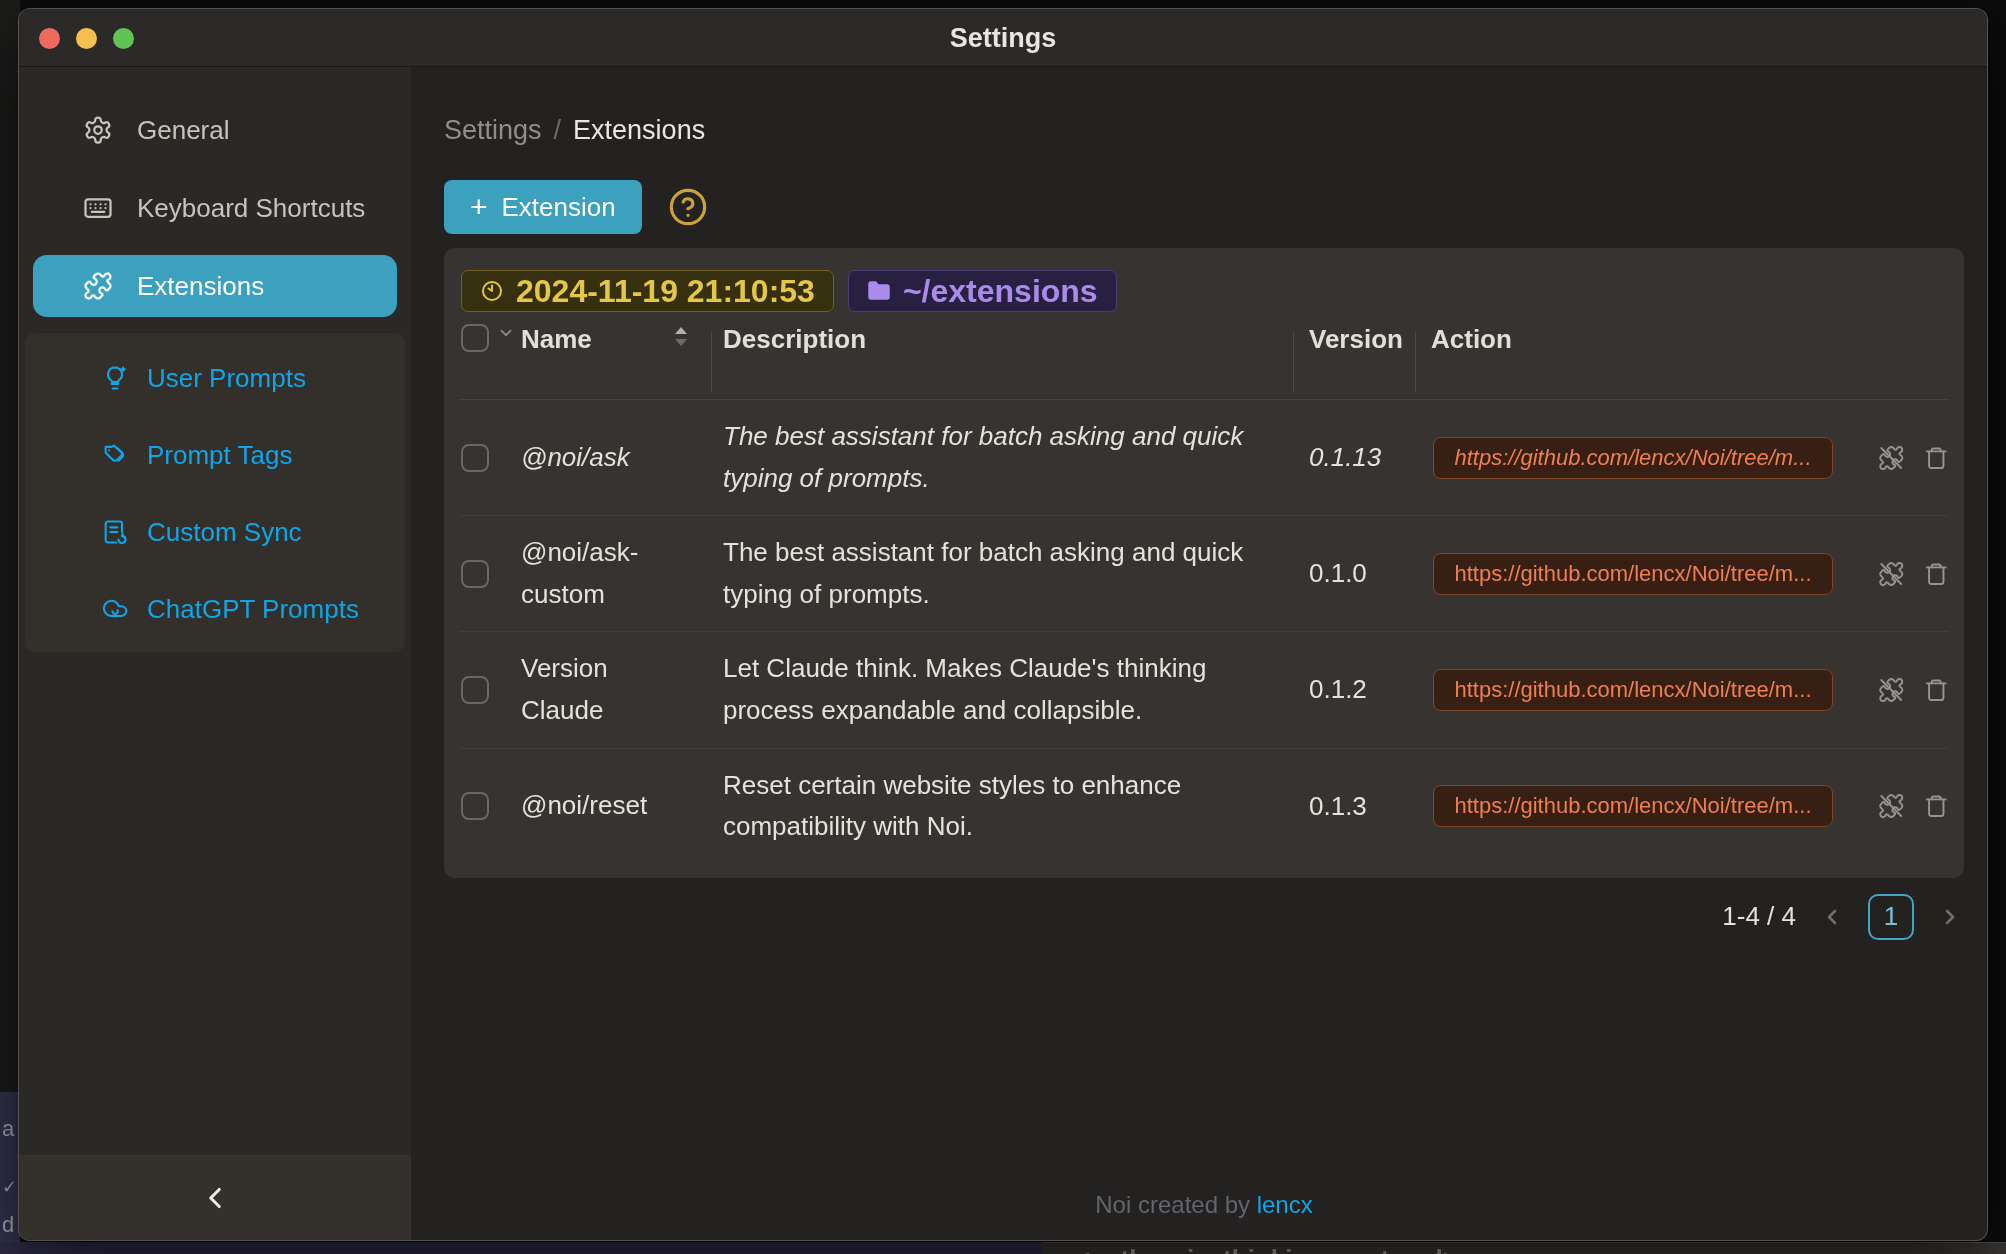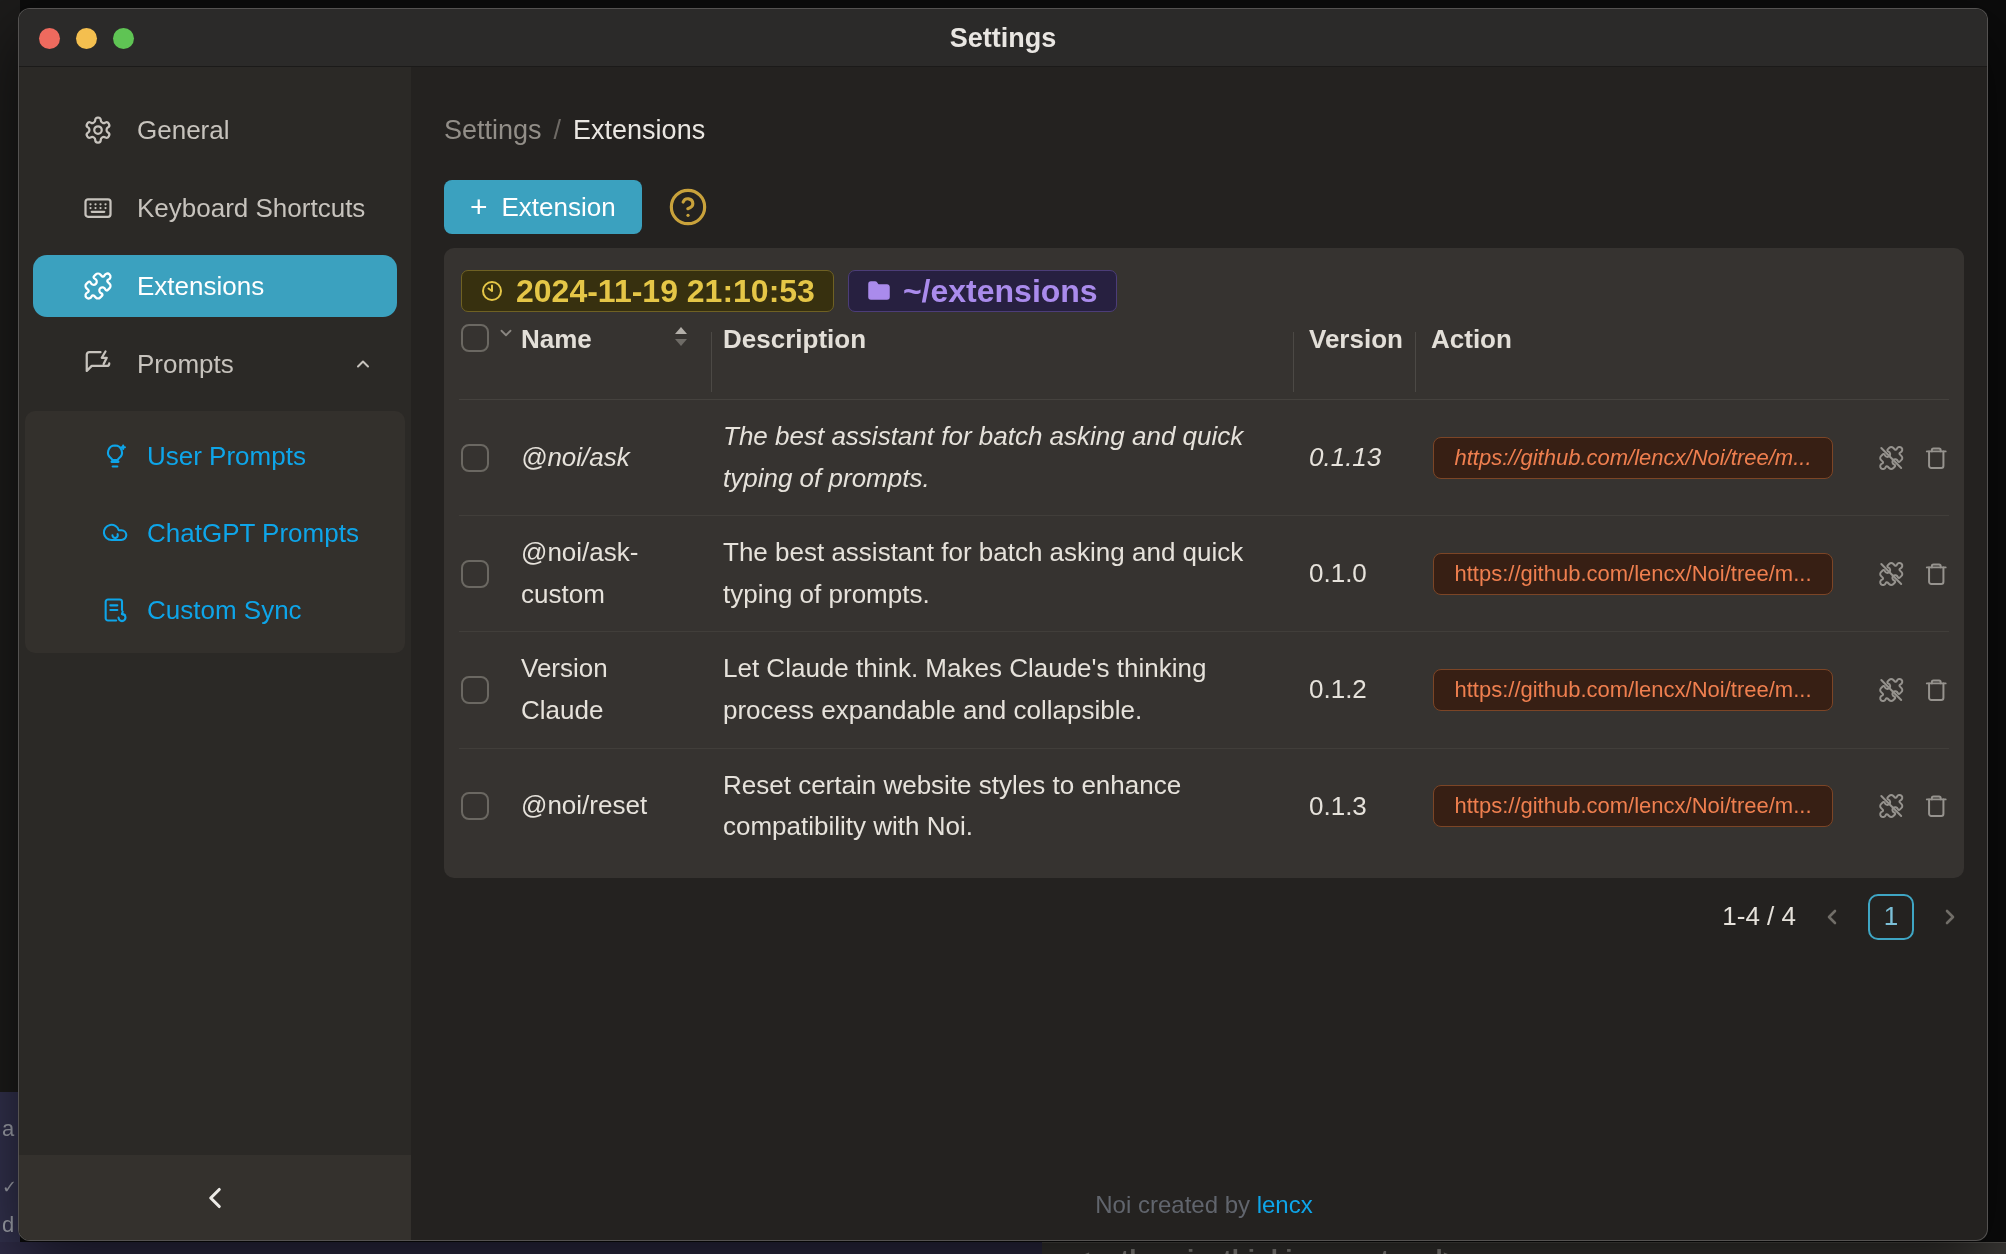--- a/index.html
+++ b/index.html
@@ -156,66 +156,61 @@
 
           <div class="nav-item active">
             <span class="ico">
               <svg viewBox="0 0 24 24" fill="none" stroke="currentColor" stroke-width="1.8" stroke-linecap="round" stroke-linejoin="round">
                   <path d="M19.44 7.85c-.05.32.06.65.29.88l1.57 1.57c.47.47.7 1.08.7 1.7s-.23 1.23-.7 1.7l-1.61 1.61a.98.98 0 0 1-.84.28c-.47-.07-.8-.48-.97-.93a2.5 2.5 0 1 0-3.21 3.22c.45.16.85.5.92.96a.98.98 0 0 1-.27.84l-1.61 1.61c-.47.47-1.09.7-1.71.7s-1.23-.23-1.7-.7l-1.57-1.57a1.03 1.03 0 0 0-.88-.29c-.49.07-.84.5-1.02.97a2.5 2.5 0 1 1-3.24-3.24c.46-.18.9-.53.97-1.02a1.03 1.03 0 0 0-.29-.88L2.7 13.7A2.4 2.4 0 0 1 2 12c0-.62.24-1.23.71-1.7l1.52-1.53c.24-.24.58-.35.92-.3.51.08.88.53 1.07 1.01a2.5 2.5 0 1 0 3.26-3.26c-.48-.2-.93-.56-1.01-1.07-.05-.34.06-.68.3-.92l1.53-1.52A2.4 2.4 0 0 1 12 2c.62 0 1.23.24 1.7.71l1.57 1.57c.23.23.56.34.88.29.49-.07.84-.5 1.02-.97a2.5 2.5 0 1 1 3.24 3.24c-.46.18-.9.53-.97 1.01Z"></path>
                 </svg>
             </span>
             <span>Extensions</span>
           </div>
 
-          <div class="nav-item">
-            <span class="ico">
-              <svg viewBox="0 0 24 24" fill="none" stroke="currentColor" stroke-width="1.8" stroke-linecap="round" stroke-linejoin="round">
-                  <path d="M21 11.5a2 2 0 0 1-2 2H7l-4 4v-13a2 2 0 0 1 2-2h9"></path>
-                  <path d="M18 2l-3 5h4l-2.5 5"></path>
-                </svg>
-            </span>
-            <span>Prompts</span>
-            <span class="grow"></span>
-            <span class="ico" style="width:20px;height:20px;flex:0 0 20px;">
-              <svg viewBox="0 0 24 24" fill="none" stroke="currentColor" stroke-width="2.4" stroke-linecap="round" stroke-linejoin="round">
-                  <polyline points="6 15 12 9 18 15"></polyline>
-                </svg>
-            </span>
-          </div>
 
           <div class="submenu">
             <div class="sub-item">
               <span class="ico">
                 <svg viewBox="0 0 24 24" fill="none" stroke="currentColor" stroke-width="1.8" stroke-linecap="round" stroke-linejoin="round">
                     <path d="M9 17h6M10 21h4"></path>
                     <path d="M12 3a6 6 0 0 1 3.3 11c-.5.35-.8.9-.9 1.5h-4.8c-.1-.6-.4-1.15-.9-1.5A6 6 0 0 1 12 3z"></path>
                     <path d="M19 3v3M17.5 4.5h3"></path>
                   </svg>
               </span>
               <span>User Prompts</span>
             </div>
             <div class="sub-item">
               <span class="ico">
                 <svg viewBox="0 0 24 24" fill="none" stroke="currentColor" stroke-width="1.8" stroke-linecap="round" stroke-linejoin="round">
-                    <path d="M17.5 18H9a6.5 6.5 0 1 1 6.23-8.36h2.27a4.18 4.18 0 0 1 0 8.36Z"></path>
-                    <path d="M9.8 14a2.3 2.3 0 1 0 4.4-1"></path>
-                  </svg>
-              </span>
-              <span>ChatGPT Prompts</span>
+                    <path d="M9 5H4v5l6.3 6.3a2.4 2.4 0 0 0 3.4 0l3.6-3.6a2.4 2.4 0 0 0 0-3.4L11 3.96 9 5Z"></path>
+                    <path d="M7 8.01V8"></path>
+                    <path d="m14 6 4.3 4.3a2.4 2.4 0 0 1 0 3.4L15 17"></path>
+                  </svg>
+              </span>
+              <span>Prompt Tags</span>
             </div>
             <div class="sub-item">
               <span class="ico">
                 <svg viewBox="0 0 24 24" fill="none" stroke="currentColor" stroke-width="1.8" stroke-linecap="round" stroke-linejoin="round">
                     <path d="M13 21H6a2 2 0 0 1-2-2V5a2 2 0 0 1 2-2h10a2 2 0 0 1 2 2v7"></path>
                     <path d="M8 8h6M8 12h6"></path>
                     <path d="M15 18.5a3 3 0 1 0 3-3"></path>
                     <polyline points="18.6 13.2 18 15.5 20.3 16"></polyline>
                   </svg>
               </span>
               <span>Custom Sync</span>
+            </div>
+            <div class="sub-item">
+              <span class="ico">
+                <svg viewBox="0 0 24 24" fill="none" stroke="currentColor" stroke-width="1.8" stroke-linecap="round" stroke-linejoin="round">
+                    <path d="M17.5 18H9a6.5 6.5 0 1 1 6.23-8.36h2.27a4.18 4.18 0 0 1 0 8.36Z"></path>
+                    <path d="M9.8 14a2.3 2.3 0 1 0 4.4-1"></path>
+                  </svg>
+              </span>
+              <span>ChatGPT Prompts</span>
             </div>
           </div>
         </div>
 
         <div class="sidebar-footer">
           <span class="collapse-btn">
             <svg viewBox="0 0 24 24" fill="none" stroke="currentColor" stroke-width="2.2" stroke-linecap="round" stroke-linejoin="round">
                 <polyline points="15 18 9 12 15 6"></polyline>
               </svg>
           </span>

